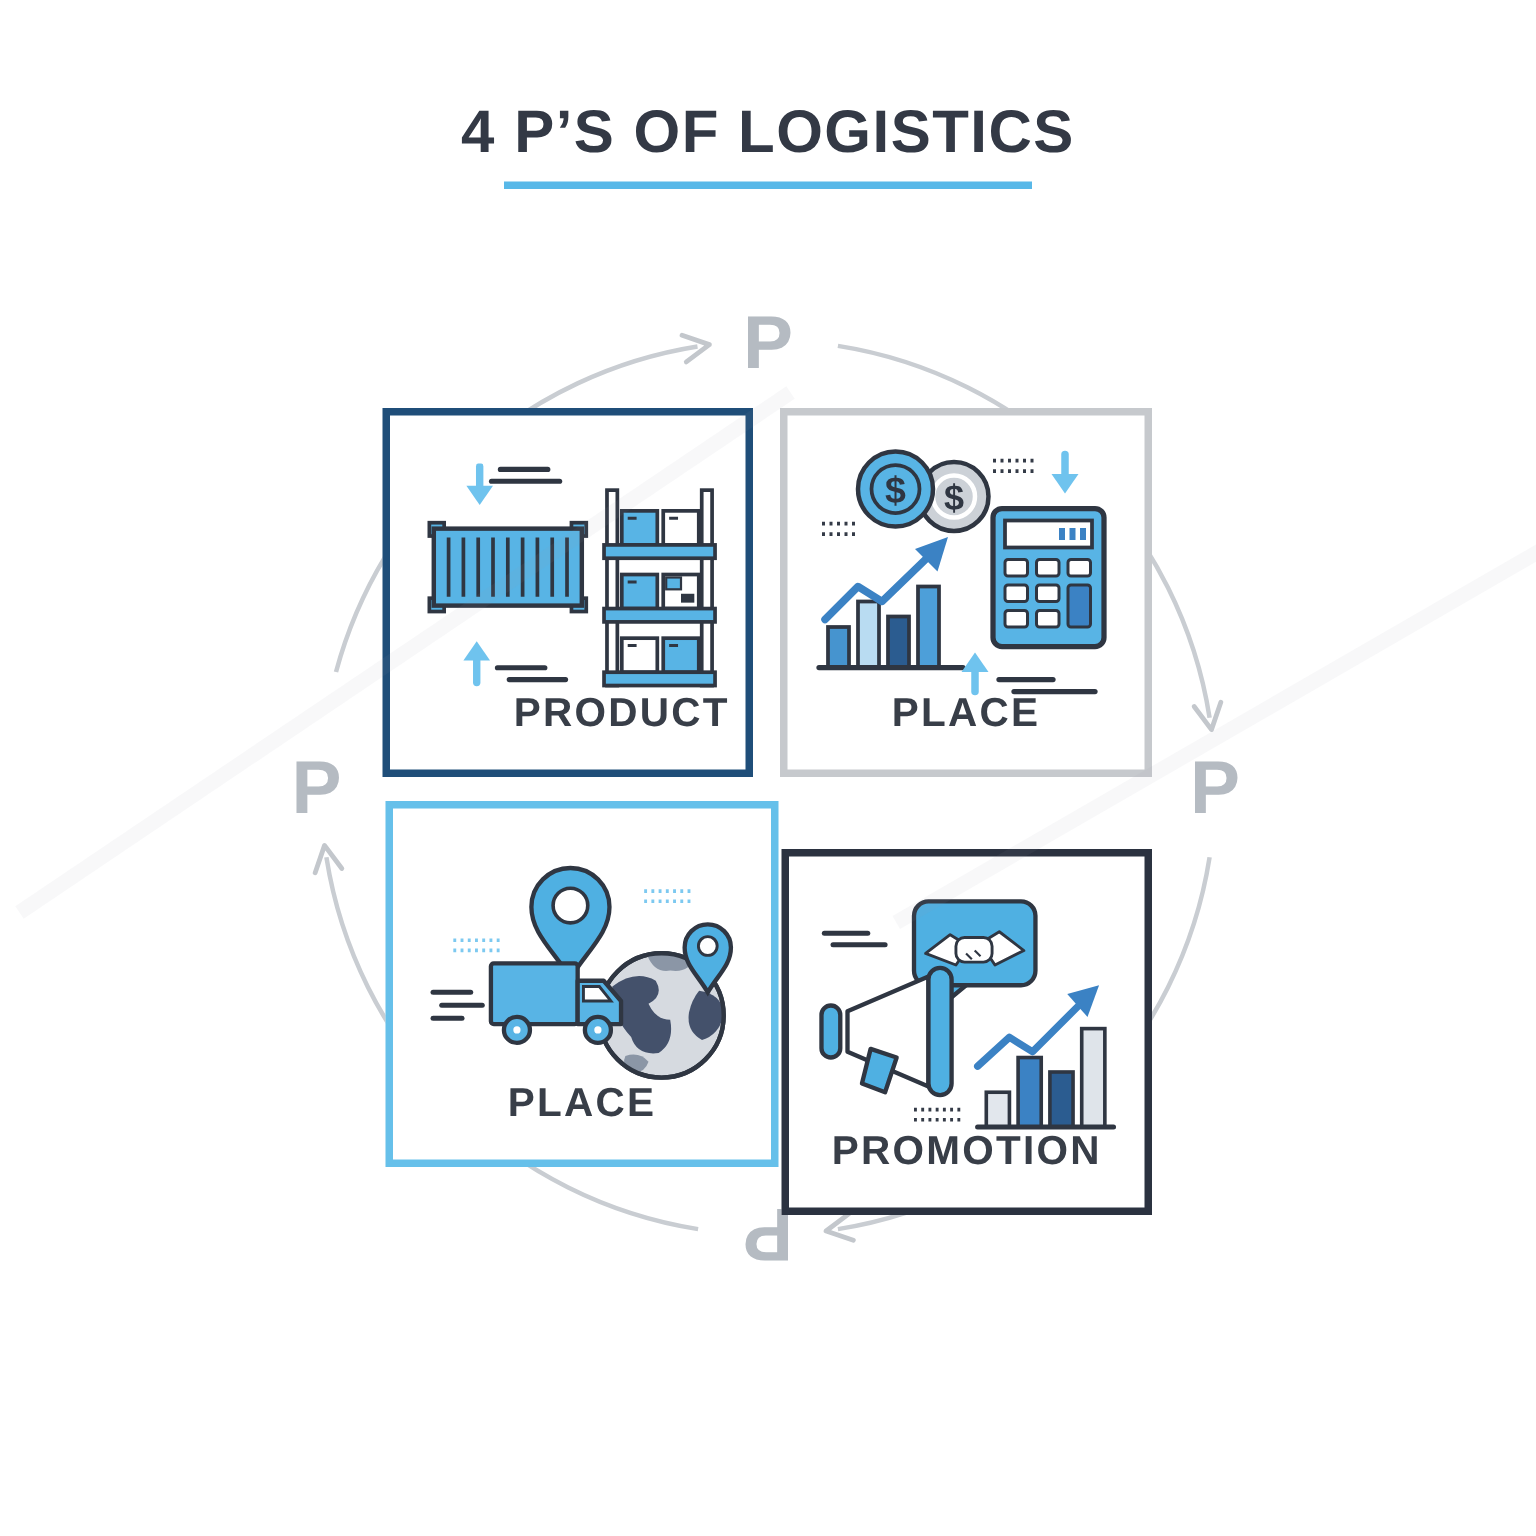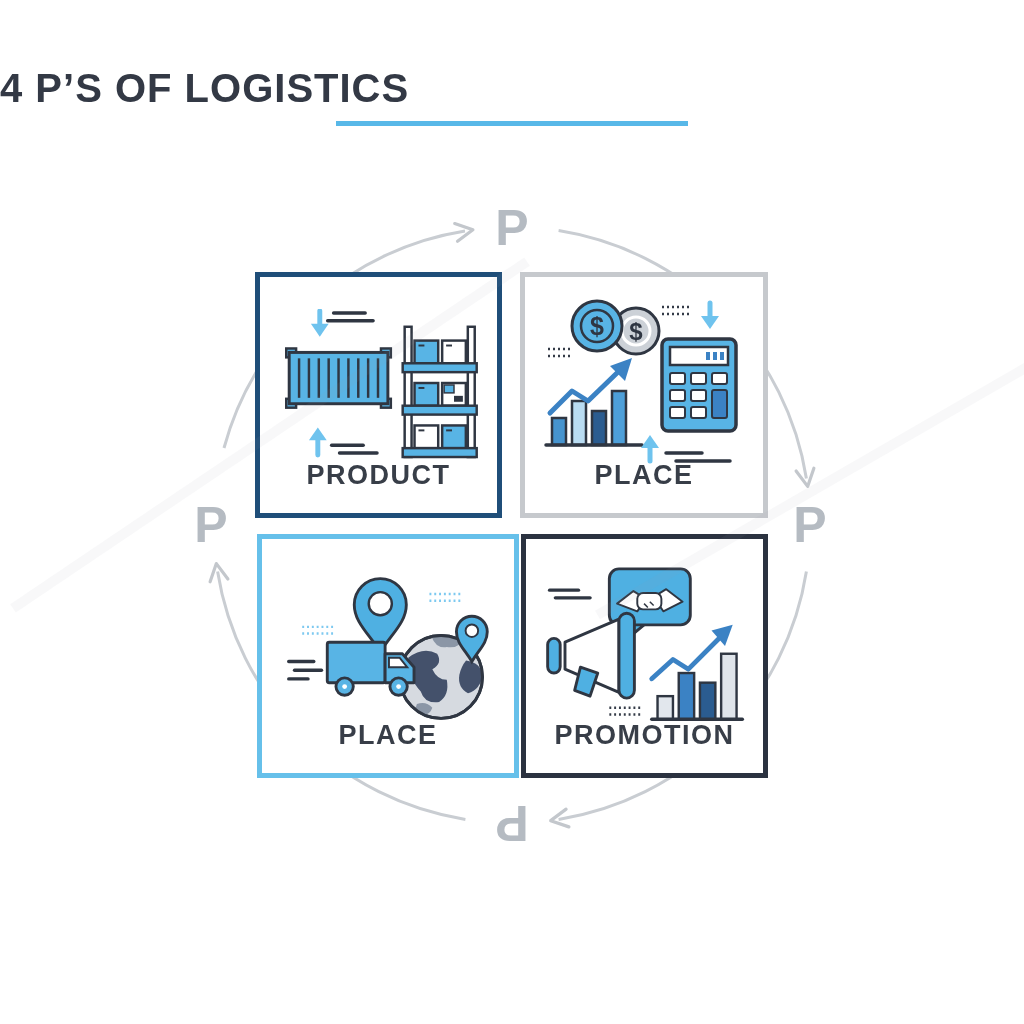--- a/index.html
+++ b/index.html
@@ -6,21 +6,21 @@
   body{
     width:1024px;height:1024px;position:relative;overflow:hidden;
     background:#ffffff;
     font-family:"Liberation Sans", sans-serif;
   }
   .canvas{position:absolute;inset:0;}
 
   
   .title{
     position:absolute;top:66px;left:0;width:100%;
-    text-align:left;font-size:40px;font-weight:700;
+    text-align:center;font-size:40px;font-weight:700;
     letter-spacing:1px;color:#333945;
   }
   .title-underline{
     position:absolute;top:121px;left:50%;transform:translateX(-50%);
     width:352px;height:5px;background:#58b8e8;
   }
 
   
   .streak{position:absolute;height:10px;background:rgba(150,160,175,0.07);
     pointer-events:none;z-index:5;}
@@ -137,21 +137,21 @@
           <rect x="124" y="98" width="75" height="9" fill="#58b4e5" stroke="#2f3642" stroke-width="2.5"></rect>
 
           <rect x="136" y="118" width="24" height="23" fill="#ffffff" stroke="#2f3642" stroke-width="2.5"></rect>
           <rect x="164" y="118" width="24" height="23" fill="#58b4e5" stroke="#2f3642" stroke-width="2.5"></rect>
           <line x1="140" y1="123" x2="146" y2="123" stroke="#2f3642" stroke-width="2"></line>
           <line x1="168" y1="123" x2="174" y2="123" stroke="#2f3642" stroke-width="2"></line>
           <rect x="124" y="141" width="75" height="9" fill="#58b4e5" stroke="#2f3642" stroke-width="2.5"></rect>
         </g>
       </svg>
     </div>
-    <div class="quad-label" style="color: rgb(56, 62, 72);">PRODUCT</div>
+    <div class="quad-label" style="color: rgb(56, 62, 72); padding-left: 36px;">PRODUCT</div>
   </div>
 
   <div class="quad price" style="border-color: rgb(198, 201, 205);">
     <div class="icon-wrap">
       <svg width="200" height="172" viewBox="0 0 200 172">
 
         <g stroke="#343b47" stroke-width="2.5" stroke-dasharray="2 3">
           <line x1="4" y1="52" x2="28" y2="52"></line>
             <line x1="4" y1="59" x2="28" y2="59"></line>
           <line x1="118" y1="10" x2="146" y2="10"></line>
@@ -258,21 +258,21 @@
           <circle cx="60" cy="122" r="9" fill="#58b4e5" stroke="#2f3642" stroke-width="3"></circle>
           <circle cx="116" cy="122" r="9" fill="#58b4e5" stroke="#2f3642" stroke-width="3"></circle>
           <circle cx="60" cy="122" r="2.5" fill="#ffffff"></circle>
           <circle cx="116" cy="122" r="2.5" fill="#ffffff"></circle>
         </g>
       </svg>
     </div>
     <div class="quad-label" style="color: rgb(56, 62, 72);">PLACE</div>
   </div>
 
-  <div class="quad promotion" style="border-color: rgb(43, 50, 64);">
+  <div class="quad promotion" style="border-color: rgb(43, 50, 64); margin-top: 32px;">
     <div class="icon-wrap">
       <svg width="204" height="160" viewBox="0 0 210 166">
 
         <g>
           <line x1="6" y1="24" x2="36" y2="24" stroke="#2f3642" stroke-width="3.5" stroke-linecap="round"></line>
           <line x1="12" y1="32" x2="48" y2="32" stroke="#2f3642" stroke-width="3.5" stroke-linecap="round"></line>
         </g>
 
         <g>
           <path d="M86 58 L80 80 L104 60 Z" fill="#4fb0e2" stroke="#2f3642" stroke-width="3" stroke-linejoin="round"></path>

